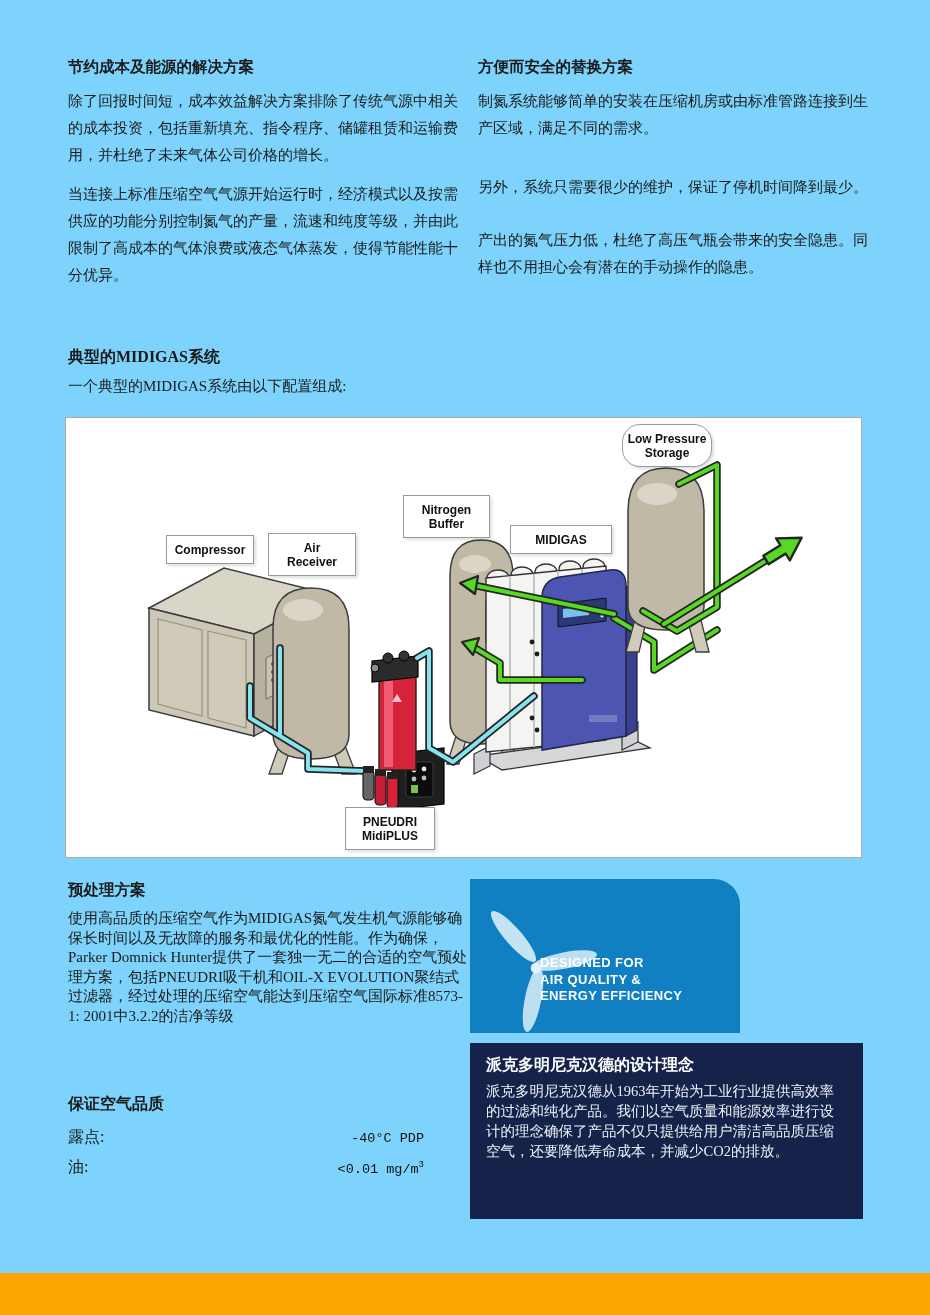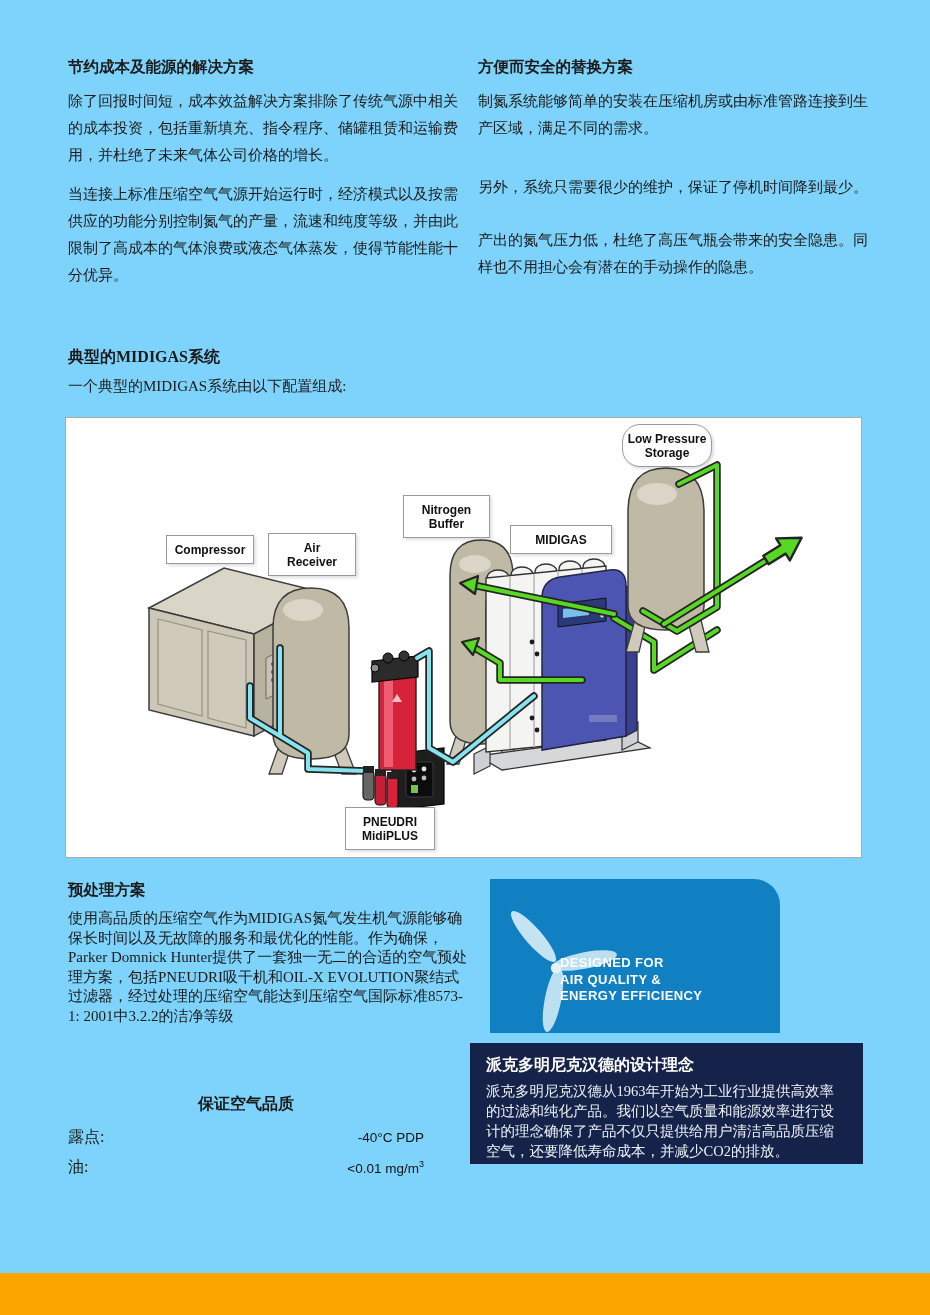--- a/index.html
+++ b/index.html
@@ -27,38 +27,38 @@
           font-family:"Liberation Sans","DejaVu Sans",sans-serif;
           font-weight:bold;font-size:12px;line-height:14px;color:#111;text-align:center;}
   .dlabel .sub{font-size:12px;vertical-align:baseline;}
 
   
   .pretreat{position:absolute;left:68px;top:880px;width:406px;}
   .pretreat h3{margin:0 0 8px 0;font-size:15.5px;font-weight:bold;}
   .pretreat p{margin:0;font-size:15px;line-height:19.5px;}
 
   
-  .badge{position:absolute;left:490px;top:879px;width:270px;height:154px;
-         background:#1180c2;border-radius:0 26px 0 0;overflow:hidden;padding-left:20px;}
+  .badge{position:absolute;left:470px;top:879px;width:270px;height:154px;
+         background:#1180c2;border-radius:0 26px 0 0;overflow:hidden;}
   .badge .text{position:absolute;left:70px;top:76px;color:#ffffff;
          font-family:"Liberation Sans","DejaVu Sans",sans-serif;
          font-weight:bold;font-size:13px;line-height:16.5px;letter-spacing:.4px;}
 
   
-  .philo{position:absolute;left:470px;top:1043px;width:393px;height:121px;
+  .philo{position:absolute;left:470px;top:1043px;width:393px;height:176px;
          background:#15234a;color:#ffffff;box-sizing:border-box;padding:12px 28px 0 16px;}
   .philo h3{margin:0 0 5px 0;font-size:16px;font-weight:bold;}
   .philo p{margin:0;font-size:14.5px;line-height:20px;color:#eef1f7;}
 
   
-  .quality{position:absolute;left:68px;top:1094px;width:356px;text-align:center;}
+  .quality{position:absolute;left:68px;top:1094px;width:356px;}
   .quality h3{margin:0 0 12px 0;font-size:16px;font-weight:bold;}
   .qrow{display:flex;justify-content:space-between;align-items:baseline;height:30px;}
   .qrow .lab{font-size:16px;}
-  .qrow .val{font-family:Liberation Sans, sans-serif;font-size:13.5px;color:#111;}
+  .qrow .val{font-family:Liberation Mono, monospace;font-size:13.5px;color:#111;}
   .qrow .val sup{font-size:9px;}
 
   .bottom-strip{position:absolute;left:0;top:1273px;width:930px;height:42px;background:#FCA400;}
 </style>
 </head>
 <body>
 
 <div class="page">
 
   <div class="col" style="left:68px;top:57px;">

